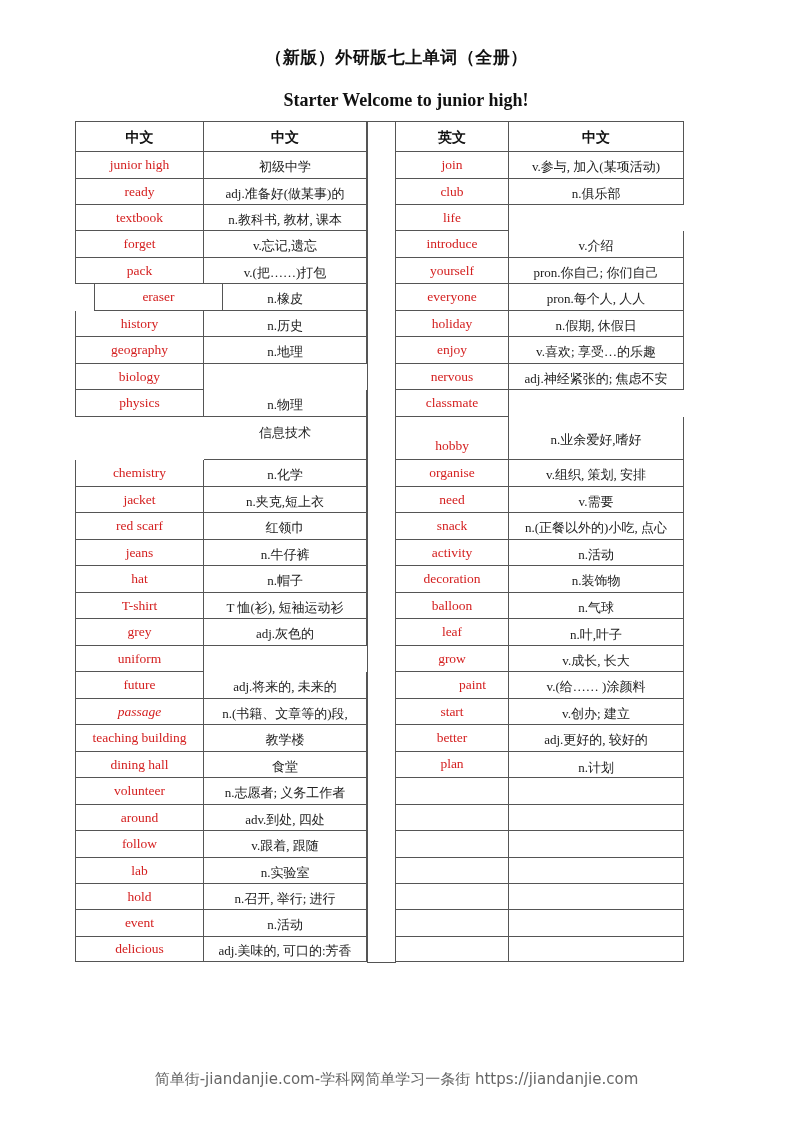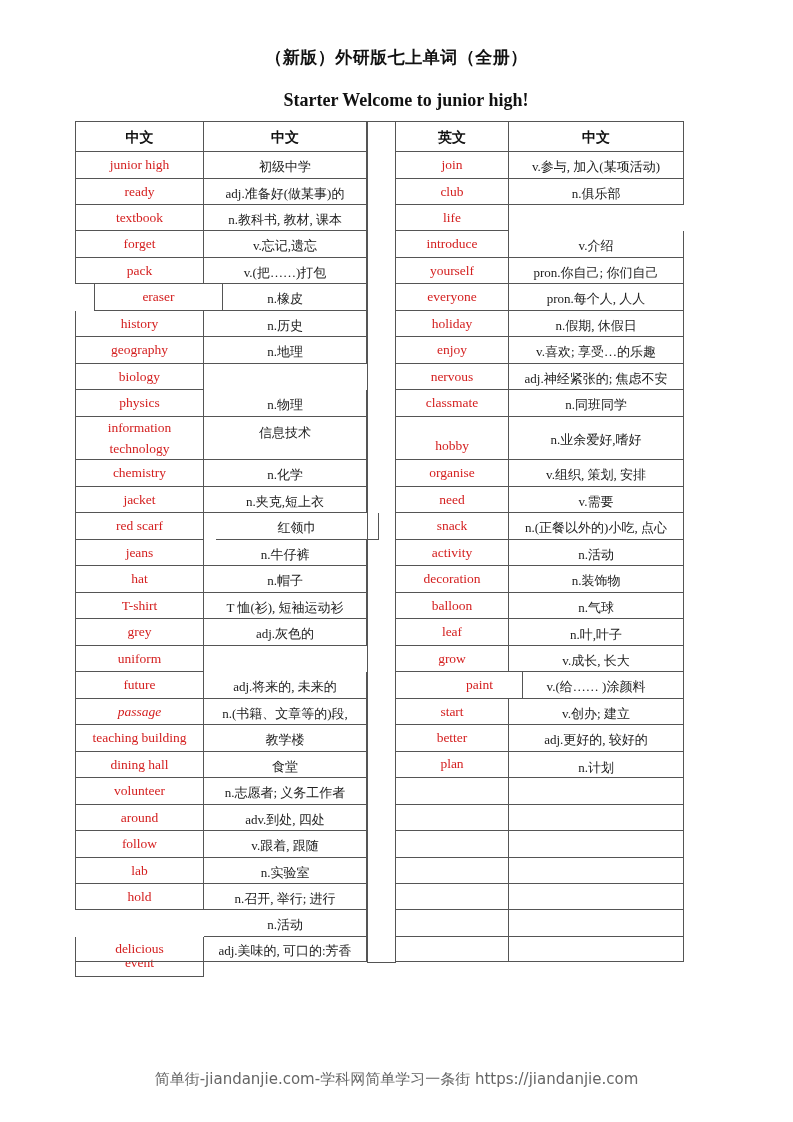--- a/index.html
+++ b/index.html
@@ -88,35 +88,33 @@
     <div class="cell en first-col" style="left: 75px; top: 337px; width: 129px; height: 27px;">geography</div>
     <div class="cell zh" style="left: 204px; top: 337px; width: 163px; height: 27px;">n.地理</div>
     <div class="cell en" style="left: 395px; top: 337px; width: 114px; height: 27px; border-left: 1px solid rgb(85, 85, 85);">enjoy</div>
     <div class="cell zh" style="left: 509px; top: 337px; width: 175px; height: 27px; font-family: Liberation Serif, serif;">v.喜欢; 享受…的乐趣</div>
     <div class="cell en first-col" style="left: 75px; top: 364px; width: 129px; height: 26px;">biology</div>
     <div class="cell en" style="left: 395px; top: 364px; width: 114px; height: 26px; border-left: 1px solid rgb(85, 85, 85);">nervous</div>
     <div class="cell zh" style="left: 509px; top: 364px; width: 175px; height: 26px;">adj.神经紧张的; 焦虑不安</div>
     <div class="cell en first-col" style="left: 75px; top: 390px; width: 129px; height: 27px;">physics</div>
     <div class="cell zh" style="left: 204px; top: 390px; width: 163px; height: 27px;">n.物理</div>
     <div class="cell en" style="left: 395px; top: 390px; width: 114px; height: 27px; border-left: 1px solid rgb(85, 85, 85);">classmate</div>
-    <div class="cell zh" style="left: 509px; top: 390px; width: 175px; height: 27px;">n.同班同学</div>
-    <div class="cell en first-col" style="left: 75px; top: 417px; width: 129px; height: 43px; padding: 0px 18px; line-height: 21px;">information technology</div>
     <div class="cell zh up" style="left: 204px; top: 417px; width: 163px; height: 43px;">信息技术</div>
     <div class="cell en low" style="left: 395px; top: 417px; width: 114px; height: 43px; border-left: 1px solid rgb(85, 85, 85);">hobby</div>
     <div class="cell zh" style="left: 509px; top: 417px; width: 175px; height: 43px;">n.业余爱好,嗜好</div>
     <div class="cell en first-col" style="left: 75px; top: 460px; width: 129px; height: 27px;">chemistry</div>
     <div class="cell zh" style="left: 204px; top: 460px; width: 163px; height: 27px;">n.化学</div>
     <div class="cell en" style="left: 395px; top: 460px; width: 114px; height: 27px; border-left: 1px solid rgb(85, 85, 85);">organise</div>
     <div class="cell zh" style="left: 509px; top: 460px; width: 175px; height: 27px;">v.组织, 策划, 安排</div>
     <div class="cell en first-col" style="left: 75px; top: 487px; width: 129px; height: 26px;">jacket</div>
     <div class="cell zh" style="left: 204px; top: 487px; width: 163px; height: 26px;">n.夹克,短上衣</div>
     <div class="cell en" style="left: 395px; top: 487px; width: 114px; height: 26px; border-left: 1px solid rgb(85, 85, 85);">need</div>
     <div class="cell zh" style="left: 509px; top: 487px; width: 175px; height: 26px;">v.需要</div>
     <div class="cell en first-col" style="left: 75px; top: 513px; width: 129px; height: 27px;">red scarf</div>
-    <div class="cell zh" style="left: 216px; top: 513px; width: 163px; height: 27px;">红领巾</div>
+    <div class="cell zh" style="left: 204px; top: 513px; width: 163px; height: 27px;">红领巾</div>
     <div class="cell en" style="left: 395px; top: 513px; width: 114px; height: 27px; border-left: 1px solid rgb(85, 85, 85);">snack</div>
     <div class="cell zh" style="left: 509px; top: 513px; width: 175px; height: 27px;">n.(正餐以外的)小吃, 点心</div>
     <div class="cell en first-col" style="left: 75px; top: 540px; width: 129px; height: 26px;">jeans</div>
     <div class="cell zh" style="left: 204px; top: 540px; width: 163px; height: 26px;">n.牛仔裤</div>
     <div class="cell en" style="left: 395px; top: 540px; width: 114px; height: 26px; border-left: 1px solid rgb(85, 85, 85);">activity</div>
     <div class="cell zh" style="left: 509px; top: 540px; width: 175px; height: 26px;">n.活动</div>
     <div class="cell en first-col" style="left: 75px; top: 566px; width: 129px; height: 27px;">hat</div>
     <div class="cell zh" style="left: 204px; top: 566px; width: 163px; height: 27px;">n.帽子</div>
     <div class="cell en" style="left: 395px; top: 566px; width: 114px; height: 27px; border-left: 1px solid rgb(85, 85, 85);">decoration</div>
     <div class="cell zh" style="left: 509px; top: 566px; width: 175px; height: 27px;">n.装饰物</div>
@@ -126,21 +124,21 @@
     <div class="cell zh" style="left: 509px; top: 593px; width: 175px; height: 26px;">n.气球</div>
     <div class="cell en first-col" style="left: 75px; top: 619px; width: 129px; height: 27px;">grey</div>
     <div class="cell zh" style="left: 204px; top: 619px; width: 163px; height: 27px;">adj.灰色的</div>
     <div class="cell en low" style="left: 395px; top: 619px; width: 114px; height: 27px; border-left: 1px solid rgb(85, 85, 85);">leaf</div>
     <div class="cell zh up" style="left: 509px; top: 619px; width: 175px; height: 27px;">n.叶,叶子</div>
     <div class="cell en first-col" style="left: 75px; top: 646px; width: 129px; height: 26px;">uniform</div>
     <div class="cell en" style="left: 395px; top: 646px; width: 114px; height: 26px; border-left: 1px solid rgb(85, 85, 85);">grow</div>
     <div class="cell zh" style="left: 509px; top: 646px; width: 175px; height: 26px;">v.成长, 长大</div>
     <div class="cell en first-col" style="left: 75px; top: 672px; width: 129px; height: 27px;">future</div>
     <div class="cell zh" style="left: 204px; top: 672px; width: 163px; height: 27px;">adj.将来的, 未来的</div>
-    <div class="cell en" style="left: 395px; top: 672px; width: 128px; height: 27px; border-left: 1px solid rgb(85, 85, 85); padding-left: 41px;">paint</div>
+    <div class="cell en" style="left: 395px; top: 672px; width: 114px; height: 27px; border-left: 1px solid rgb(85, 85, 85); padding-left: 41px;">paint</div>
     <div class="cell zh" style="left: 509px; top: 672px; width: 175px; height: 27px;">v.(给…… )涂颜料</div>
     <div class="cell en first-col" style="left: 75px; top: 699px; width: 129px; height: 26px; font-style: italic;">passage</div>
     <div class="cell zh" style="left: 204px; top: 699px; width: 163px; height: 26px;">n.(书籍、文章等的)段,</div>
     <div class="cell en" style="left: 395px; top: 699px; width: 114px; height: 26px; border-left: 1px solid rgb(85, 85, 85);">start</div>
     <div class="cell zh" style="left: 509px; top: 699px; width: 175px; height: 26px;">v.创办; 建立</div>
     <div class="cell en first-col" style="left: 75px; top: 725px; width: 129px; height: 27px;">teaching building</div>
     <div class="cell zh" style="left: 204px; top: 725px; width: 163px; height: 27px;">教学楼</div>
     <div class="cell en" style="left: 395px; top: 725px; width: 114px; height: 27px; border-left: 1px solid rgb(85, 85, 85);">better</div>
     <div class="cell zh" style="left: 509px; top: 725px; width: 175px; height: 27px;">adj.更好的, 较好的</div>
     <div class="cell en first-col" style="left: 75px; top: 752px; width: 129px; height: 26px;">dining hall</div>
@@ -160,21 +158,21 @@
     <div class="cell en" style="left: 395px; top: 831px; width: 114px; height: 27px; border-left: 1px solid rgb(85, 85, 85);"></div>
     <div class="cell zh" style="left: 509px; top: 831px; width: 175px; height: 27px;"></div>
     <div class="cell en first-col" style="left: 75px; top: 858px; width: 129px; height: 26px;">lab</div>
     <div class="cell zh" style="left: 204px; top: 858px; width: 163px; height: 26px;">n.实验室</div>
     <div class="cell en" style="left: 395px; top: 858px; width: 114px; height: 26px; border-left: 1px solid rgb(85, 85, 85);"></div>
     <div class="cell zh" style="left: 509px; top: 858px; width: 175px; height: 26px;"></div>
     <div class="cell en first-col" style="left: 75px; top: 884px; width: 129px; height: 26px;">hold</div>
     <div class="cell zh" style="left: 204px; top: 884px; width: 163px; height: 26px;">n.召开, 举行; 进行</div>
     <div class="cell en" style="left: 395px; top: 884px; width: 114px; height: 26px; border-left: 1px solid rgb(85, 85, 85);"></div>
     <div class="cell zh" style="left: 509px; top: 884px; width: 175px; height: 26px;"></div>
-    <div class="cell en first-col" style="left: 75px; top: 910px; width: 129px; height: 27px; margin-top: 40px;">event</div>
+    <div class="cell en first-col" style="left: 75px; top: 910px; width: 129px; height: 27px;">event</div>
     <div class="cell zh" style="left: 204px; top: 910px; width: 163px; height: 27px;">n.活动</div>
     <div class="cell en" style="left: 395px; top: 910px; width: 114px; height: 27px; border-left: 1px solid rgb(85, 85, 85);"></div>
     <div class="cell zh" style="left: 509px; top: 910px; width: 175px; height: 27px;"></div>
     <div class="cell en first-col" style="left: 75px; top: 937px; width: 129px; height: 25px;">delicious</div>
     <div class="cell zh" style="left: 204px; top: 937px; width: 163px; height: 25px;">adj.美味的, 可口的:芳香</div>
     <div class="cell en" style="left: 395px; top: 937px; width: 114px; height: 25px; border-left: 1px solid rgb(85, 85, 85);"></div>
     <div class="cell zh" style="left: 509px; top: 937px; width: 175px; height: 25px;"></div>
   </div>
 
 <div class="footer">简单街-jiandanjie.com-学科网简单学习一条街 https://jiandanjie.com</div>

